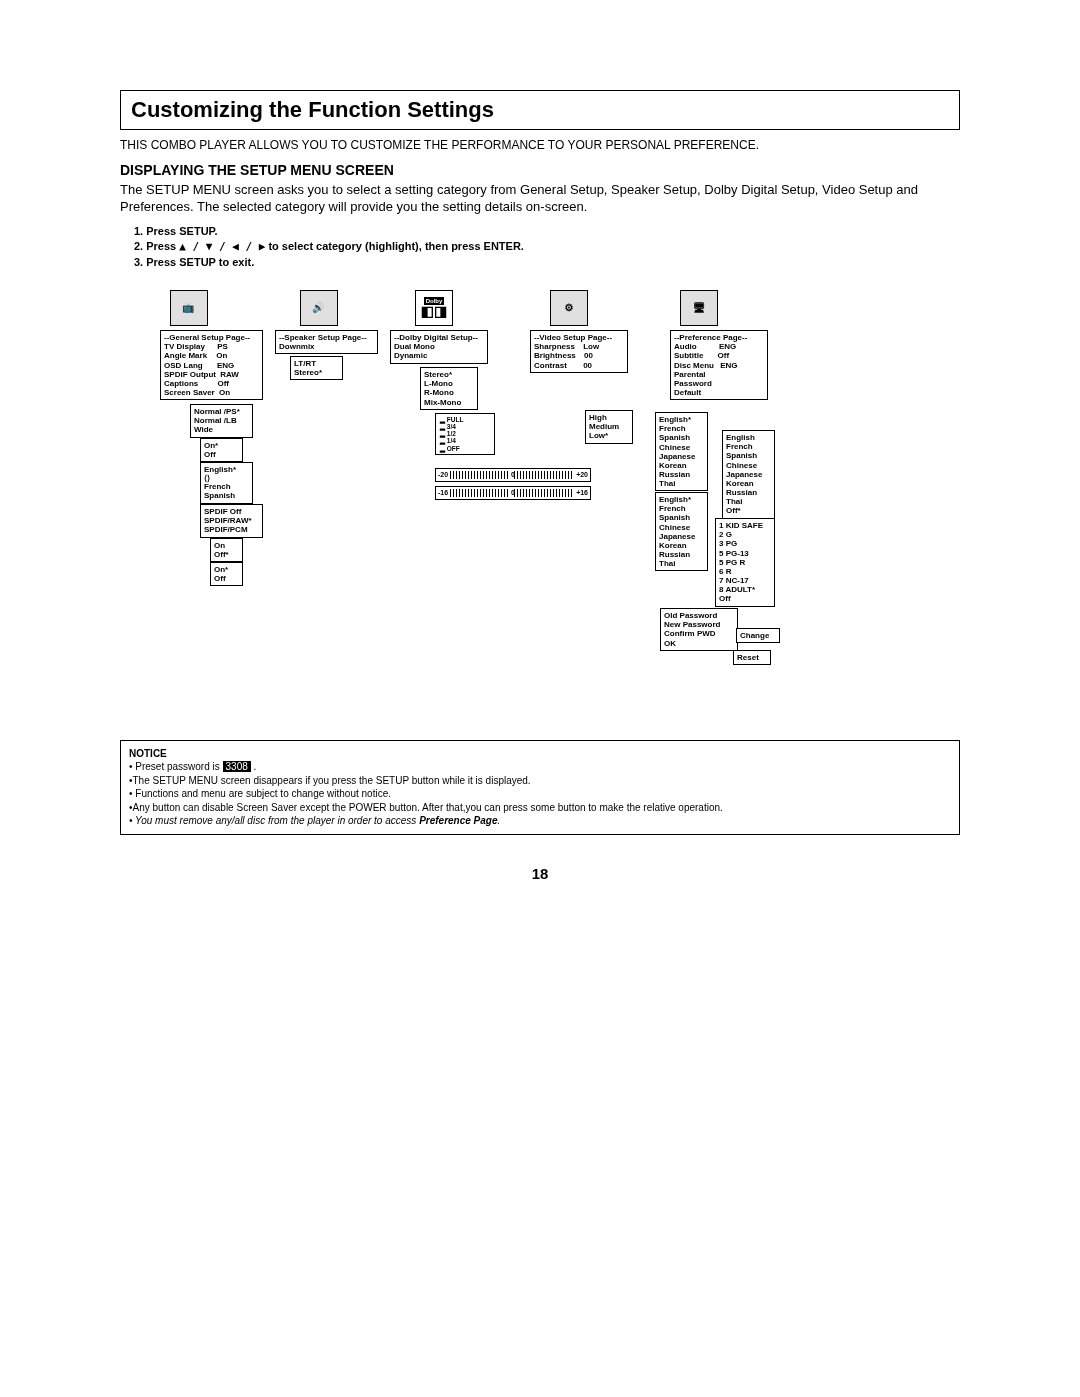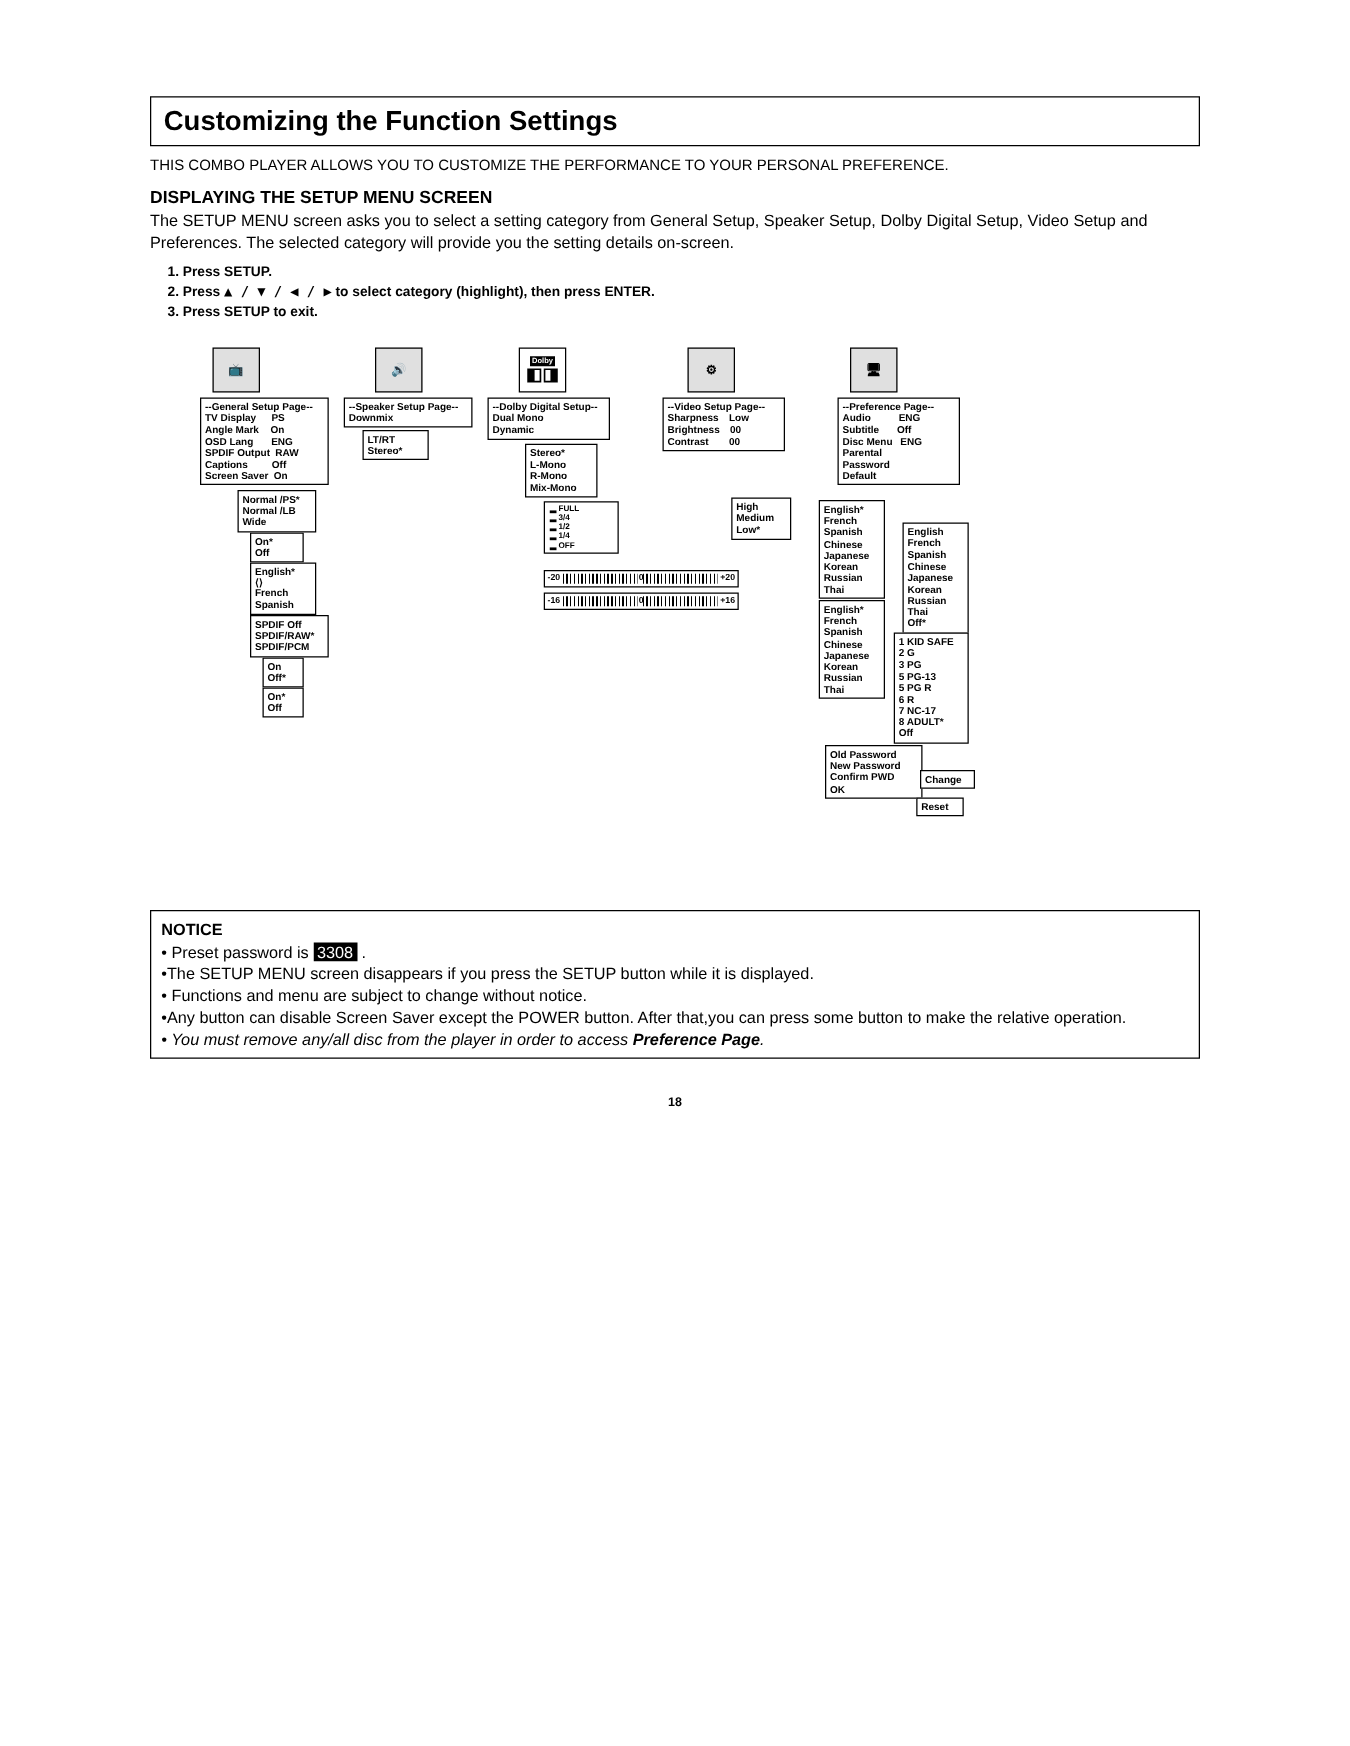--- a/index.html
+++ b/index.html
@@ -6,21 +6,21 @@
   font-family: Arial, Helvetica, sans-serif;
   background: #fff;
   margin: 0;
   padding: 0;
   width: 1080px;
   height: 1397px;
   position: relative;
 }
 .page {
   width: 840px;
-  margin: 0 auto;
+  margin: 13px auto;
   padding-top: 77px;
 }
 .title-box {
   border: 1px solid #000;
   padding: 6px 10px;
   margin-bottom: 8px;
 }
 .title-box h1 {
   margin: 0;
   font-size: 22px;
@@ -110,35 +110,35 @@
   position: absolute;
   border: 1px solid #000;
   background: #fff;
   padding: 2px 4px;
   font-size: 6.5px;
   line-height: 1.1;
 }
 .notice-box {
   border: 1px solid #000;
   padding: 6px 8px;
-  font-size: 13px;
+  font-size: 10px;
   line-height: 1.35;
   margin-top: 30px;
 }
 .notice-box .title { font-weight: bold; }
 .pw {
   background: #000;
   color: #fff;
   padding: 0 3px;
 }
 .em { font-style: italic; }
 .strong { font-weight: bold; }
 .page-num {
   text-align: center;
-  font-size: 10px;
+  font-size: 15px;
   font-weight: bold;
   margin-top: 30px;
 }
 </style>
 </head>
 <body>
 
 <div class="page">
 
   <div class="title-box">

